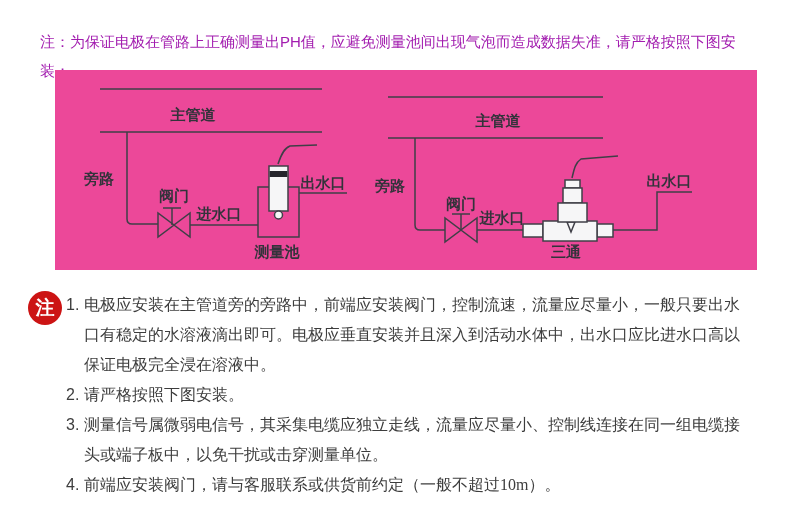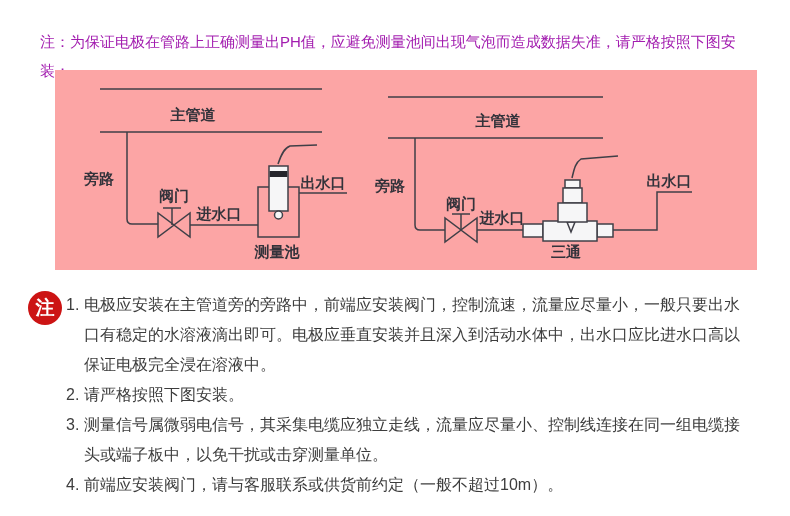--- a/index.html
+++ b/index.html
@@ -9,21 +9,21 @@
     font-family:"Liberation Sans",sans-serif;
     color:#3d3d3d;
   }
   .header-note{
     position:absolute;left:40px;top:27px;width:716px;
     font-size:15px;line-height:29px;color:#a21caf;
     letter-spacing:0;
   }
   .diagram-panel{
     position:absolute;left:55px;top:70px;width:702px;height:200px;
-    background:#fca5a5;
+    background:#ec4899;
   }
   .diagram-panel svg{display:block;}
   .dline{stroke:#3f3f47;stroke-width:1.5;fill:none;stroke-linecap:butt;}
   .dshape{stroke:#3f3f47;stroke-width:1.5;fill:#f6f6f7;}
   .dshape-open{stroke:#3f3f47;stroke-width:1.5;fill:none;}
   .dband{fill:#26262c;stroke:none;}
   .dtext{
     font-family:"DejaVu Serif",serif;font-size:15px;font-weight:bold;
     fill:#33333b;text-anchor:middle;
   }
@@ -32,21 +32,21 @@
     border-radius:50%;background:#cc1414;color:#ffffff;
     font-size:19px;font-weight:bold;
     display:flex;align-items:center;justify-content:center;
   }
   .notes-list{
     position:absolute;left:66px;top:290px;width:690px;
     font-size:16px;line-height:30px;color:#3d3d3d;
   }
   .note-item{display:flex;}
   .note-num{flex:0 0 18px;}
-  .note-text{flex:0 0 660px;width:660px;}
+  .note-text{flex:0 0 660px;width:660px;font-family:Liberation Serif, serif;}
 </style>
 </head>
 <body>
 
 <div class="header-note">注：为保证电极在管路上正确测量出PH值，应避免测量池间出现气泡而造成数据失准，请严格按照下图安装；</div>
 
 <div class="diagram-panel">
   <svg width="702" height="200" viewBox="0 0 702 200">
 
     <g>

